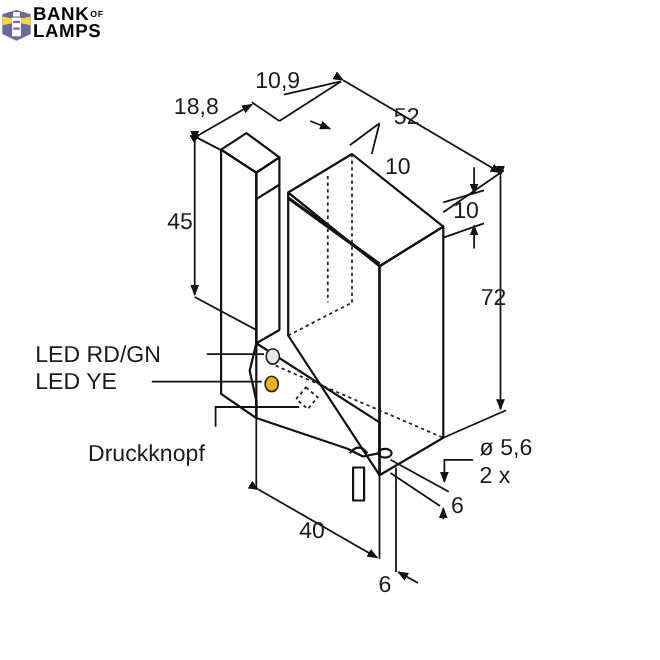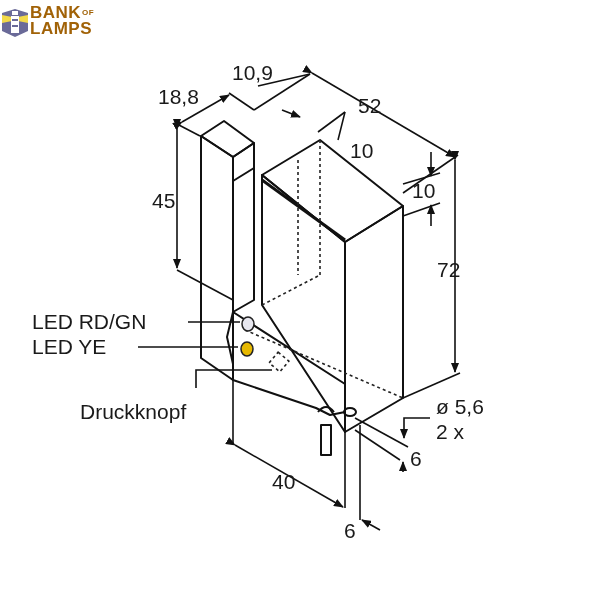--- a/index.html
+++ b/index.html
@@ -1,18 +1,18 @@
 <!DOCTYPE html>
 <html><head>
 <meta charset="utf-8">
 <style>
   html, body { margin:0; padding:0; background:#ffffff; }
   body { width:600px; height:600px; position:relative; overflow:hidden; font-family:"Liberation Sans", sans-serif; }
   .logo { position:absolute; left:2px; top:3px; width:110px; height:40px; }
-  .logo .brand { position:absolute; left:28px; top:2px; font-family:"Liberation Sans", sans-serif; font-weight:bold; color:#a16207; line-height:16px; font-size:17px; letter-spacing:0.5px; }
+  .logo .brand { position:absolute; left:28px; top:2px; font-family:"Liberation Sans", sans-serif; font-weight:bold; color:#000000; line-height:16px; font-size:17px; letter-spacing:0.5px; }
   .logo .brand .of { font-size:8px; vertical-align:top; margin-left:1px; }
   svg.drawing { position:absolute; left:0; top:0; }
   .dim { font-family:"Liberation Sans", sans-serif; font-size:21px; fill:#1a1a1a; }
   .lbl { font-family:"Liberation Sans", sans-serif; font-size:21px; fill:#1a1a1a; }
   .ln { stroke:#111; stroke-width:1.6; fill:none; }
   .edge { stroke:#111; stroke-width:2; fill:none; stroke-linejoin:round; }
   .hid { stroke:#222; stroke-width:1.6; fill:none; stroke-dasharray:3 3; }
 </style>
 </head>
 <body>

